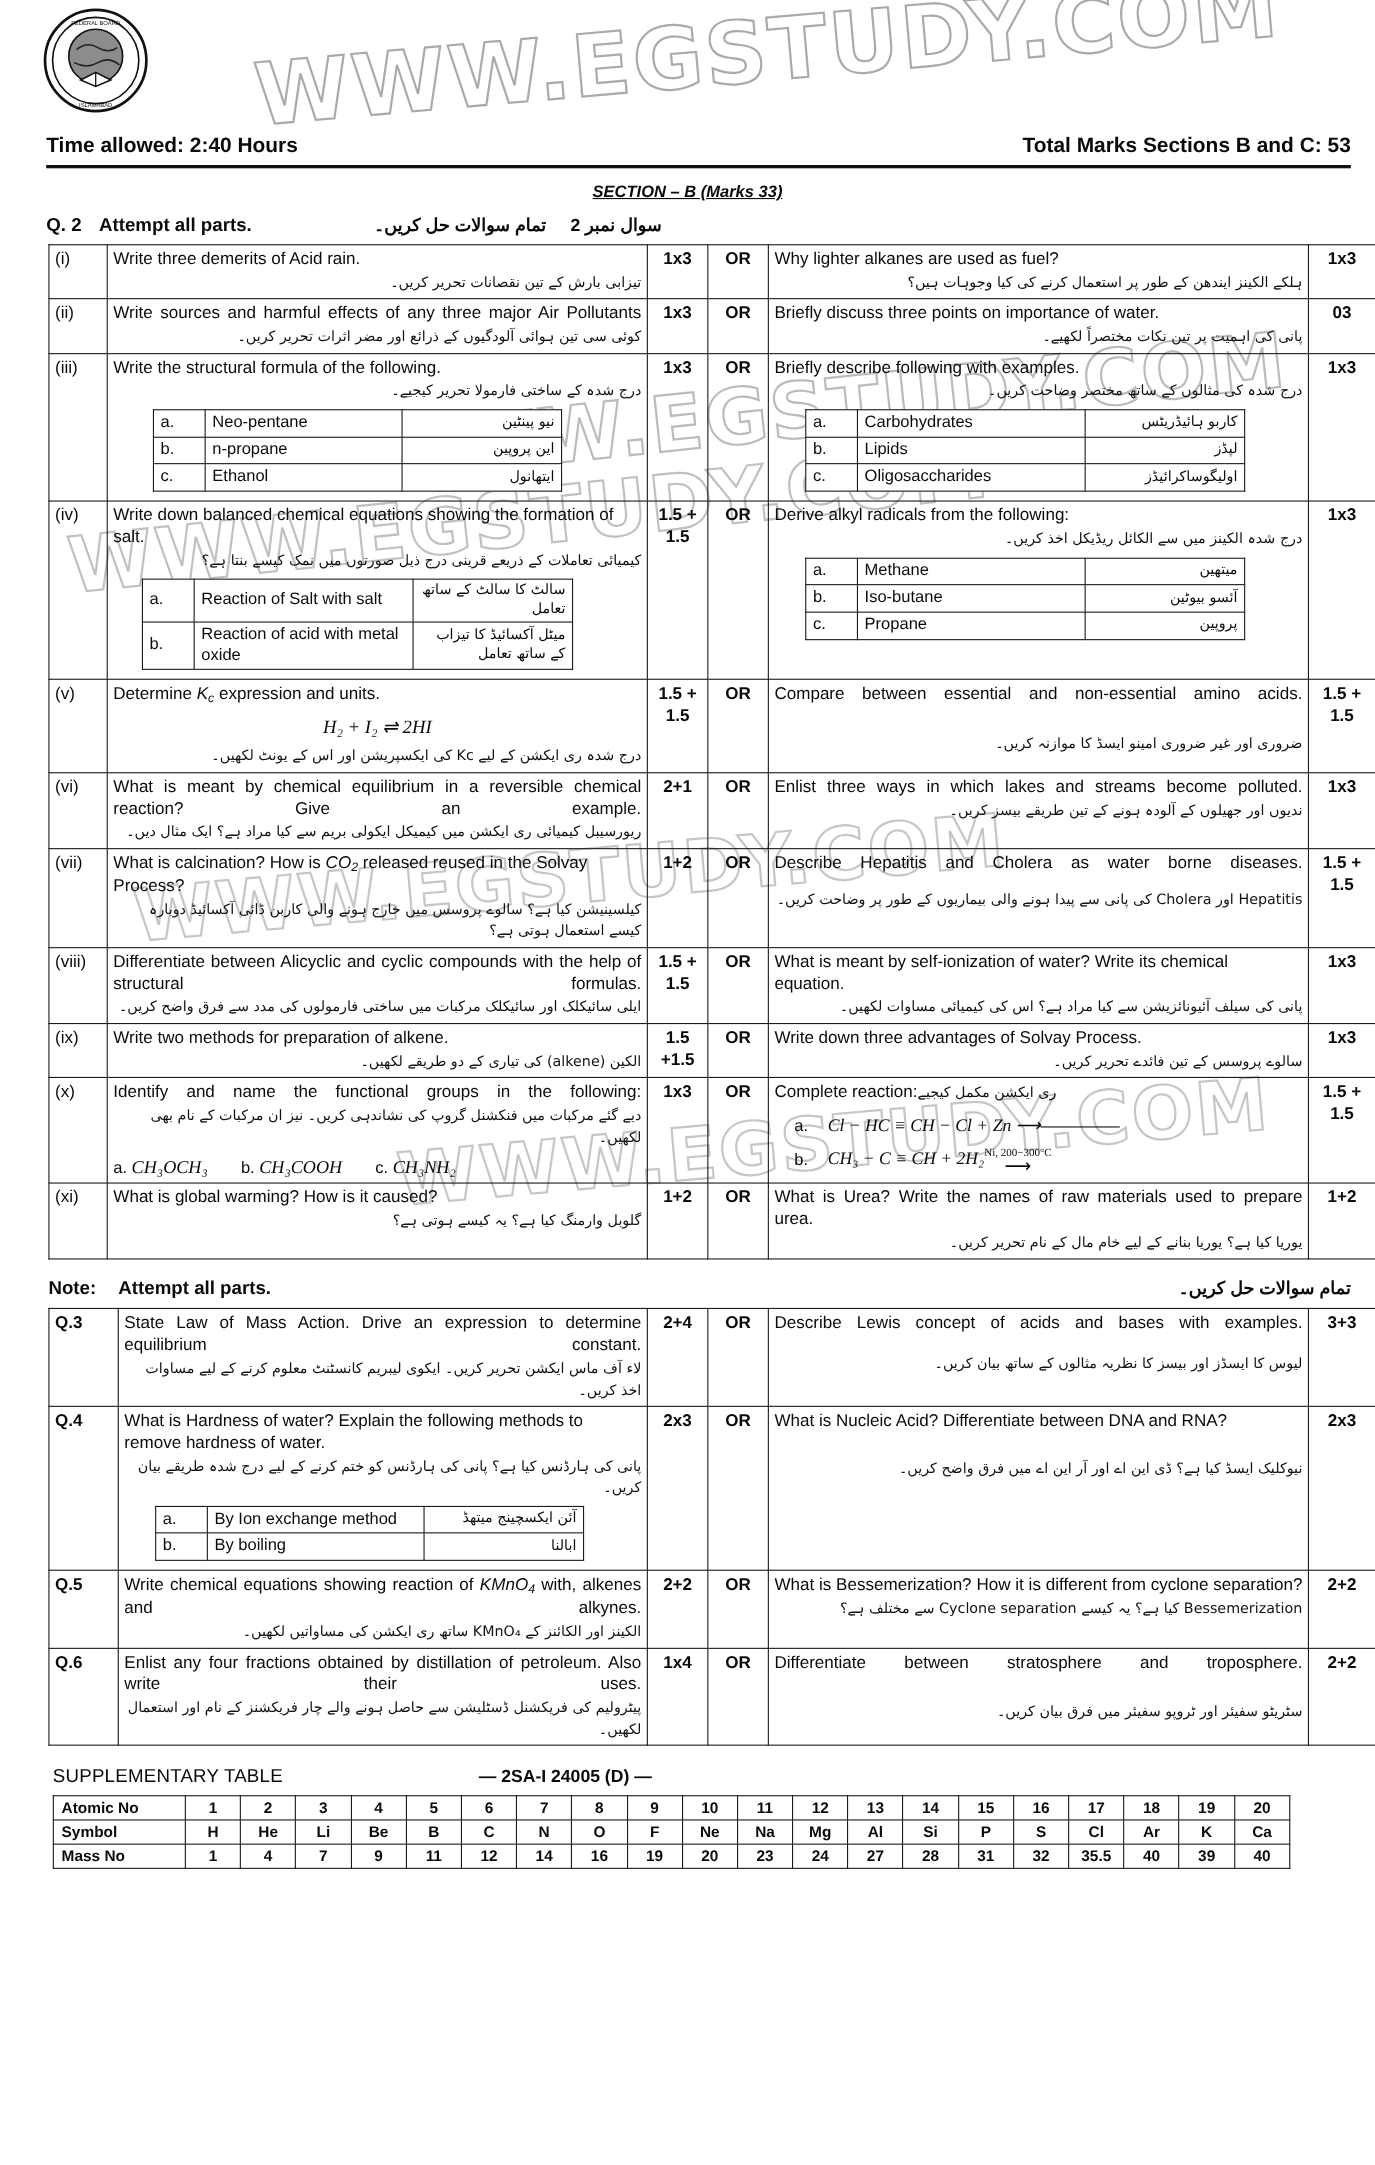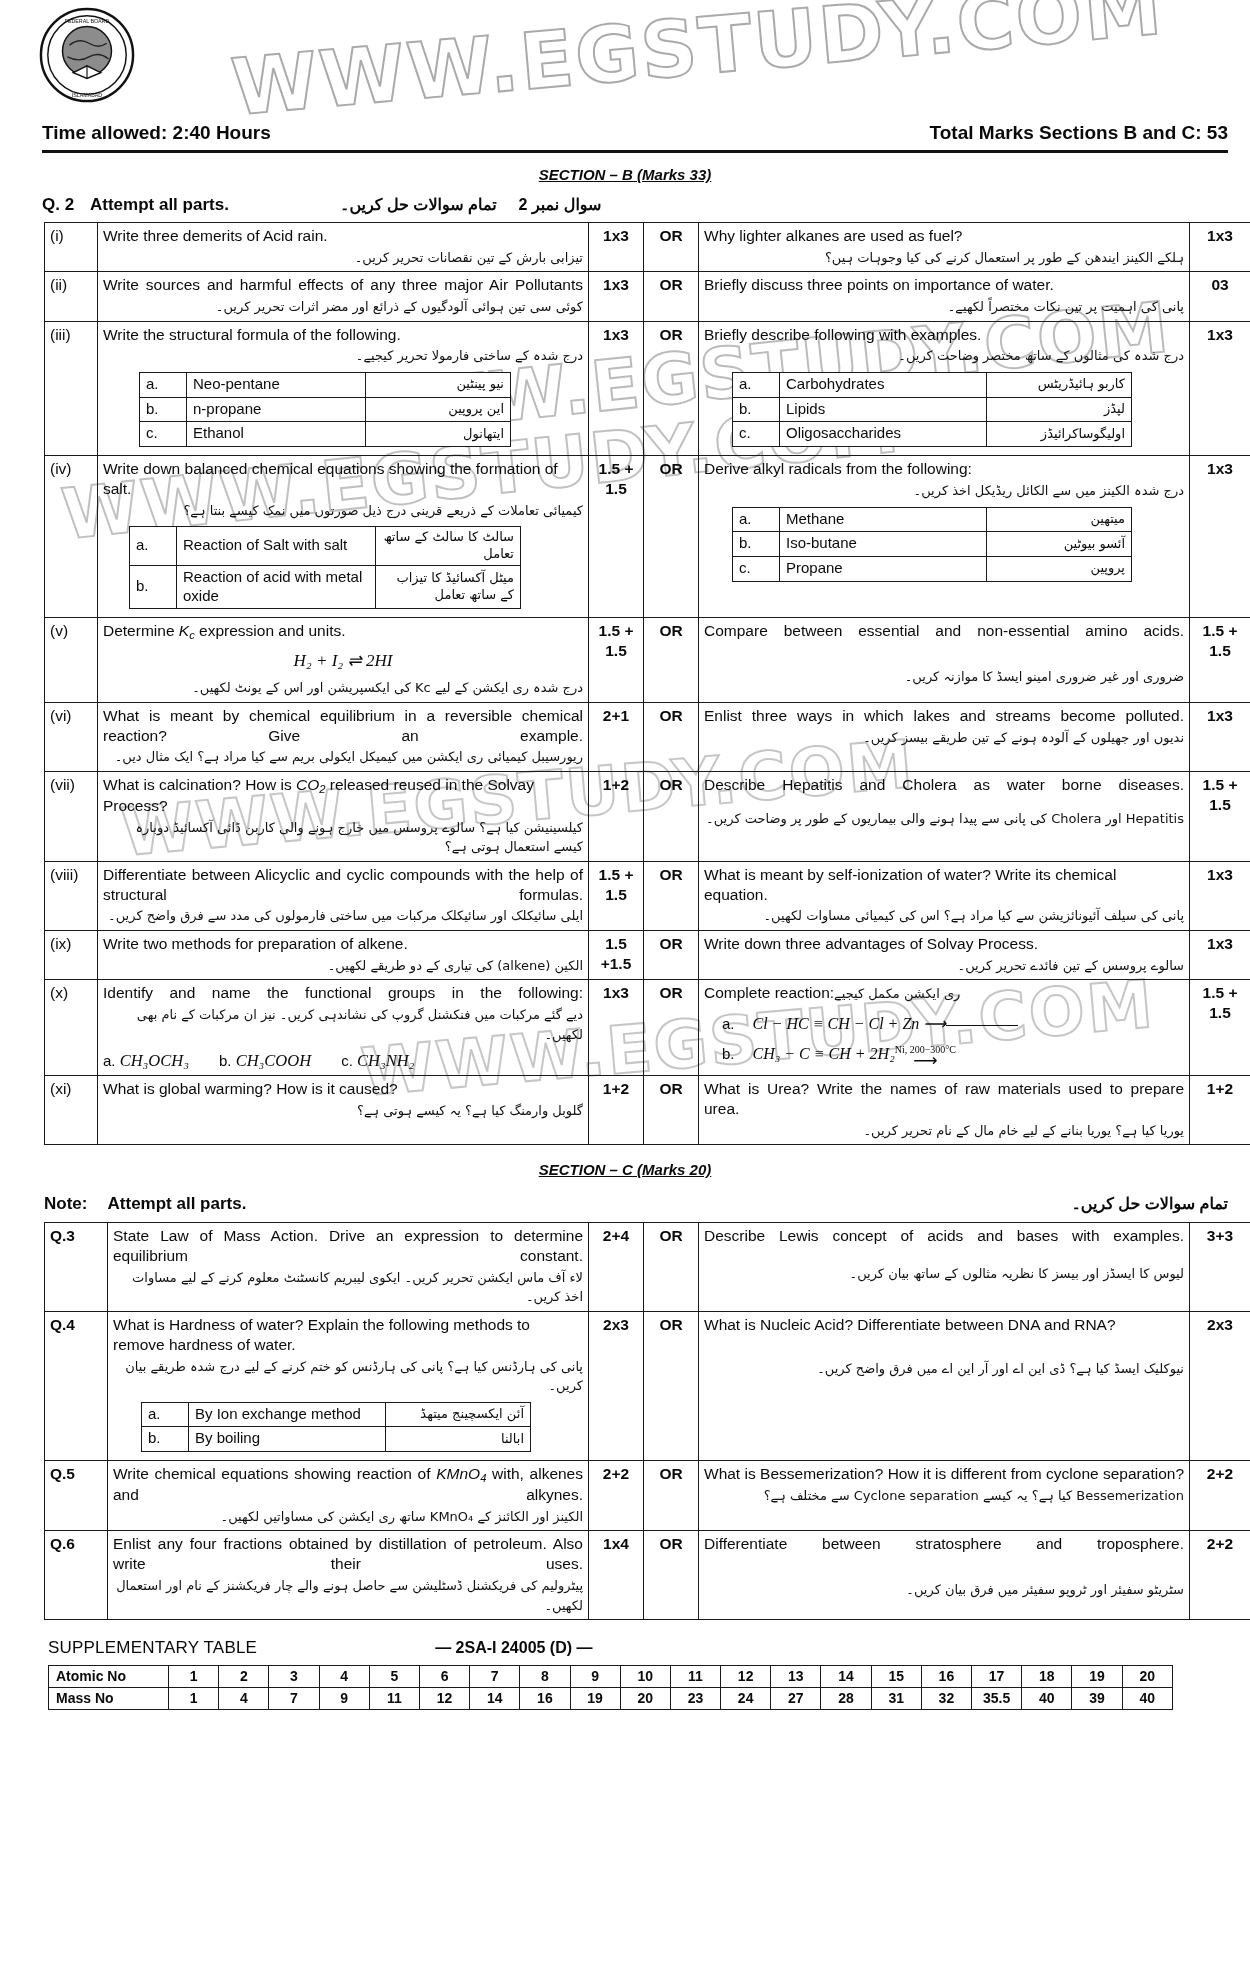--- a/index.html
+++ b/index.html
@@ -562,21 +562,20 @@
       <td class="c-right">
         <div class="just">What is Urea? Write the names of raw materials used to prepare urea.</div>
         <div class="urdu">یوریا کیا ہے؟ یوریا بنانے کے لیے خام مال کے نام تحریر کریں۔</div>
       </td>
       <td class="c-mk2">1+2</td>
     </tr>
 
   </tbody>
     </table>
 
-  <div class="section-head" style="margin-top:16px">SECTION – C (Marks 20)</div>
 
   <div class="noteline">
     <div class="nl-left">
       <span>Note:</span>
       <span>Attempt all parts.</span>
     </div>
     <div style="font-size:16px">تمام سوالات حل کریں۔</div>
   </div>
 
   <table class="exam">
@@ -682,20 +681,43 @@
         <td>11</td>
         <td>12</td>
         <td>13</td>
         <td>14</td>
         <td>15</td>
         <td>16</td>
         <td>17</td>
         <td>18</td>
         <td>19</td>
         <td>20</td>
+      </tr>
+      <tr>
+        <td class="rowhead">Symbol</td>
+        <td>H</td>
+        <td>He</td>
+        <td>Li</td>
+        <td>Be</td>
+        <td>B</td>
+        <td>C</td>
+        <td>N</td>
+        <td>O</td>
+        <td>F</td>
+        <td>Ne</td>
+        <td>Na</td>
+        <td>Mg</td>
+        <td>Al</td>
+        <td>Si</td>
+        <td>P</td>
+        <td>S</td>
+        <td>Cl</td>
+        <td>Ar</td>
+        <td>K</td>
+        <td>Ca</td>
       </tr>
       <tr>
         <td class="rowhead">Mass No</td>
         <td>1</td>
         <td>4</td>
         <td>7</td>
         <td>9</td>
         <td>11</td>
         <td>12</td>
         <td>14</td>

